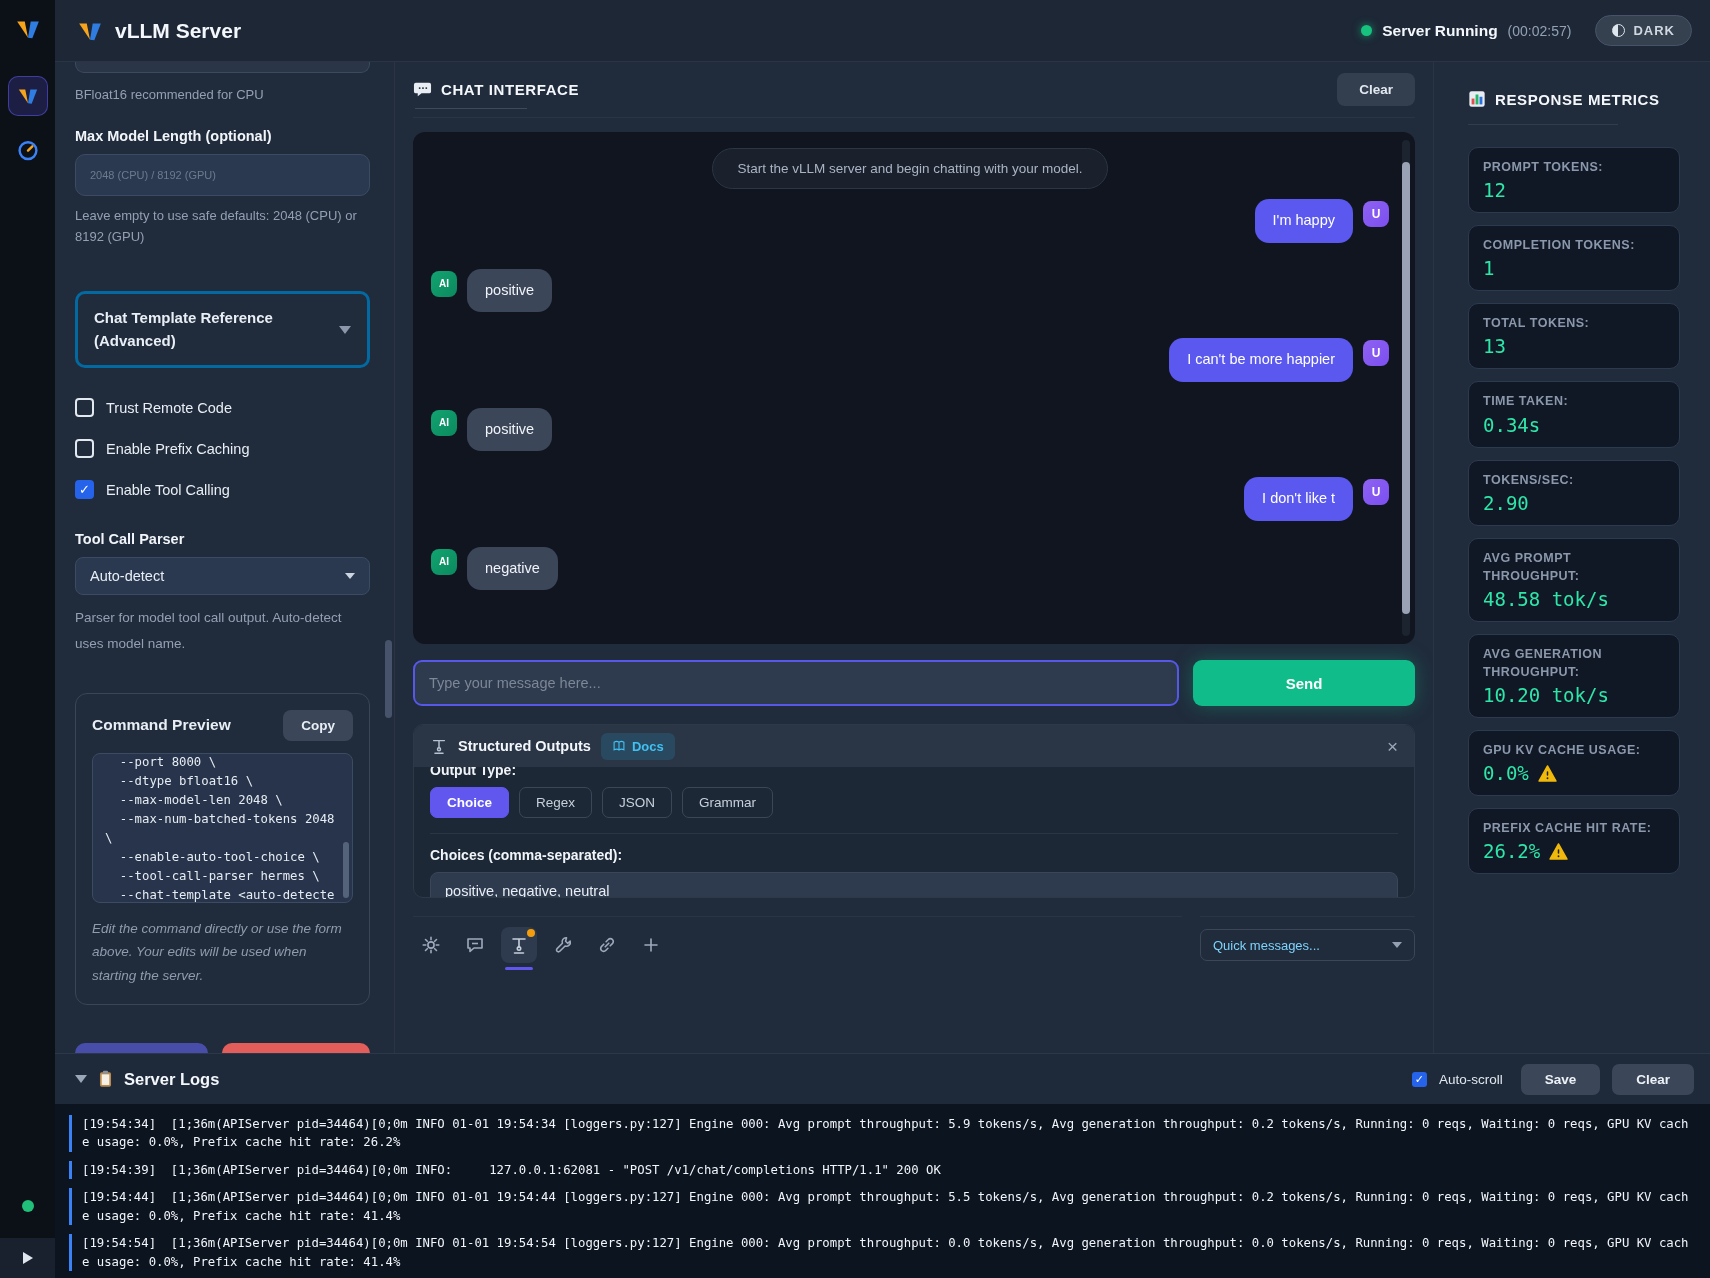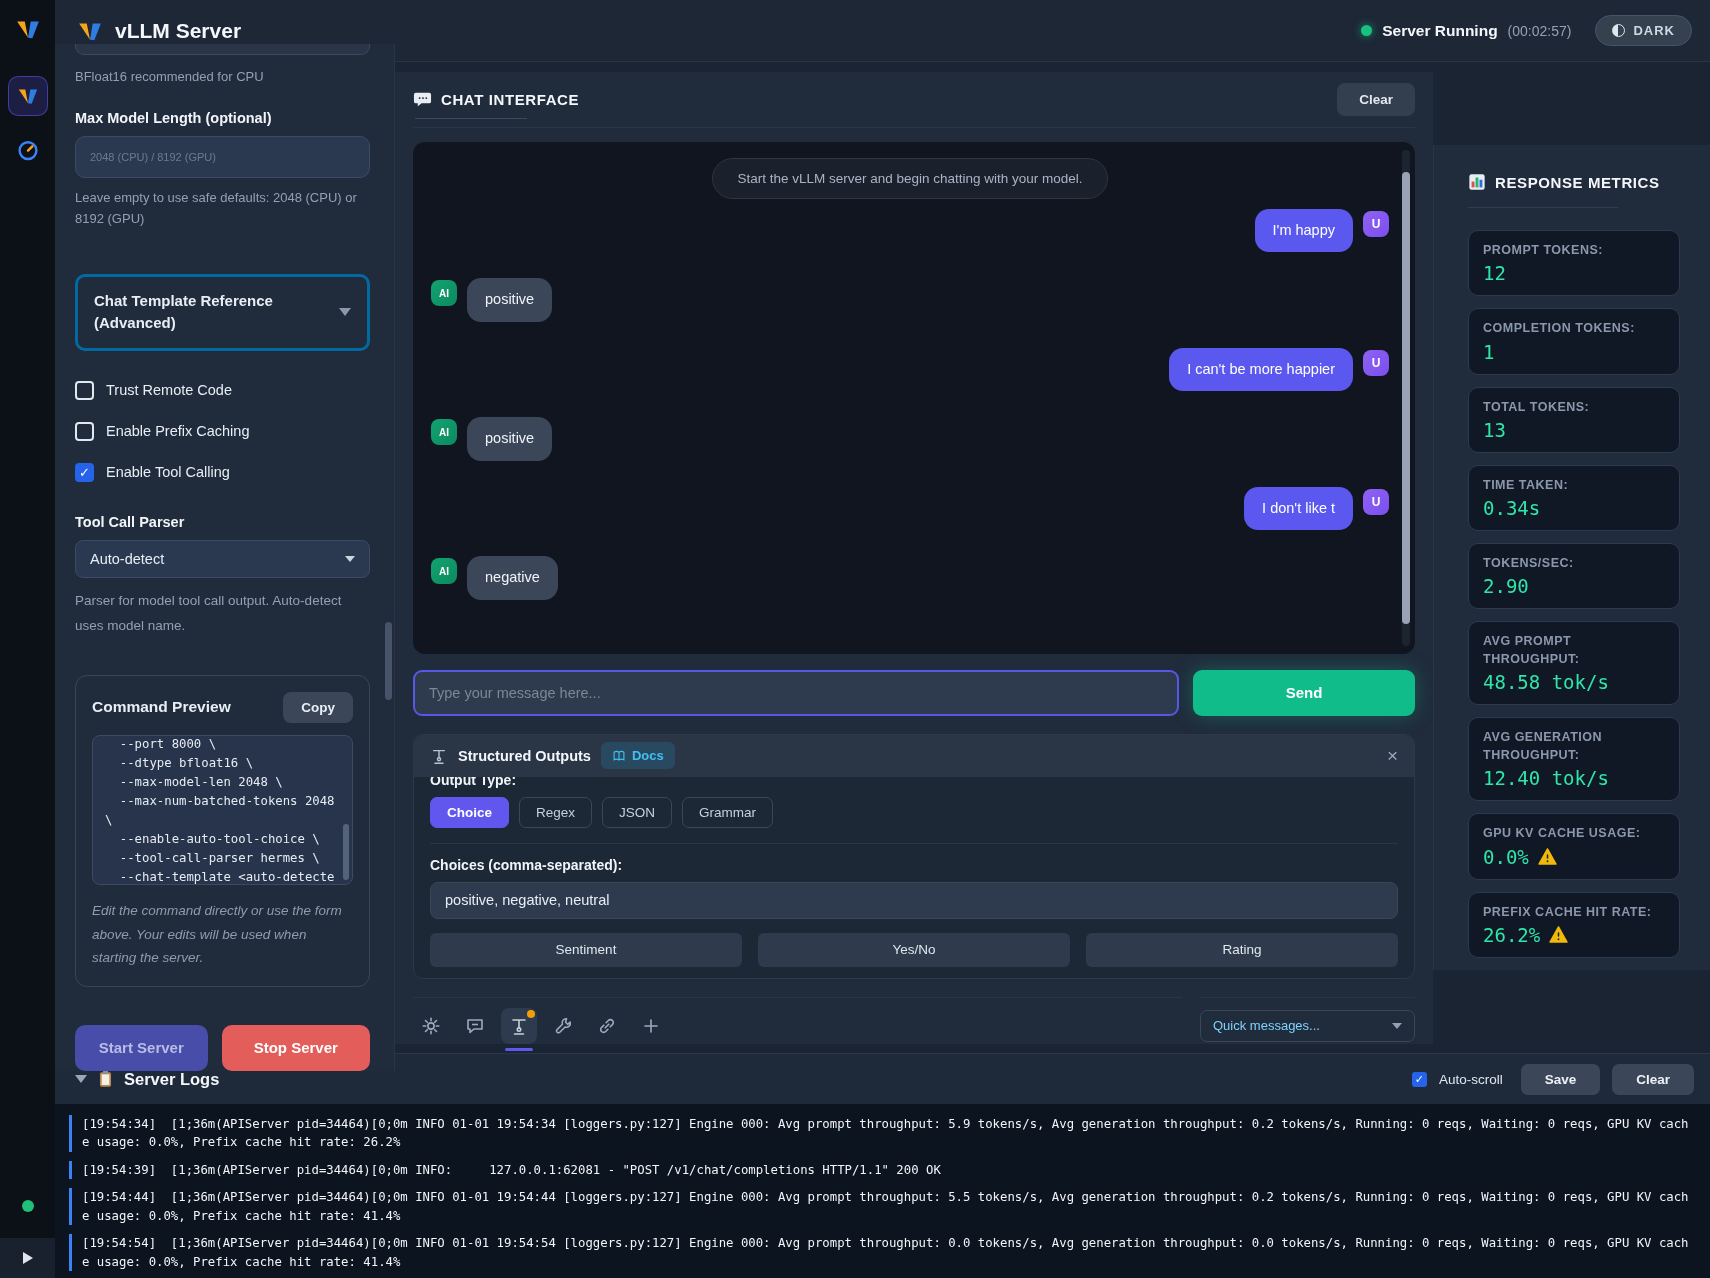--- a/index.html
+++ b/index.html
@@ -26,21 +26,21 @@
   .app-header { height:62px; background:#1d2736; border-bottom:1px solid #2a3444; display:flex; align-items:center; padding:0 18px 0 22px; flex-shrink:0; }
   .app-title { display:flex; align-items:center; gap:12px; font-size:21px; font-weight:bold; color:#f4f7fb; }
   .header-right { margin-left:auto; display:flex; align-items:center; gap:10px; }
   .status-dot { width:11px; height:11px; border-radius:50%; background:#17c17e; box-shadow:0 0 8px rgba(23,193,126,.7); }
   .status-label { font-weight:bold; font-size:15.5px; color:#f4f7fb; }
   .status-time { font-size:14px; color:#93a0b4; margin-right:14px; }
   .theme-btn { display:flex; align-items:center; gap:8px; background:#36414f; border:1px solid #46536a; border-radius:999px; padding:7px 16px; font-size:13px; font-weight:bold; letter-spacing:1px; color:#cfd7e2; cursor:pointer; }
   .half-moon { width:13px; height:13px; border-radius:50%; border:1.5px solid #dfe6ee; background:linear-gradient(90deg,#dfe6ee 50%, transparent 50%); }
 
   
-  .body-row { display:flex; height:991px; flex-shrink:0;align-items:center; }
+  .body-row { display:flex; height:991px; flex-shrink:0; }
 
   
   .config { width:340px; background:#202b3b; border-right:1px solid #2a3444; padding:0 24px 0 20px; position:relative; overflow:hidden; flex-shrink:0; }
   .clipped-input { height:11px; background:#2a3648; border:1px solid #3a4a5f; border-top:none; border-radius:0 0 9px 9px; margin-bottom:12px; cursor:pointer; }
   .hint { font-size:13px; color:#93a0b4; line-height:1.6; }
   .cfg-label { font-size:14.5px; font-weight:bold; color:#f1f5f9; margin-bottom:10px; }
   .cfg-input { width:100%; height:42px; background:#2b3950; border:1px solid #3b4b63; border-radius:10px; padding:0 14px; font-size:11px; color:#5eead4; font-family:"Liberation Sans",sans-serif; }
   .cfg-input::placeholder { color:#6d7a8e; }
   .sp22 { height:22px; } .sp10 { height:10px; } .sp44 { height:44px; }
   .template-box { border:3px solid #0369a1; border-radius:10px; padding:13px 16px; display:flex; align-items:center; cursor:pointer; margin-bottom:30px; }
@@ -84,21 +84,21 @@
   .user-avatar { background:linear-gradient(135deg,#8d62f2,#7c4ff0); font-size:12px; }
   .ai-avatar { background:linear-gradient(135deg,#12a371,#0b8a5e); font-size:10px; }
   .msg-scroll-track { position:absolute; right:5px; top:8px; bottom:8px; width:8px; background:#1c2430; border-radius:4px; }
   .msg-scroll-thumb { position:absolute; right:5px; top:30px; width:8px; height:452px; background:#9aa3b5; border-radius:4px; cursor:grab; }
 
   .input-row { display:flex; gap:14px; margin-top:16px; flex-shrink:0; }
   .chat-input { flex:1; height:46px; background:#2e3a4e; border:2px solid #5757e8; border-radius:9px; padding:0 14px; font-size:14.5px; color:#e8eef5; font-family:"Liberation Sans",sans-serif; }
   .chat-input::placeholder { color:#7c8797; }
   .send-btn { width:222px; height:46px; border:none; border-radius:9px; background:#10bd8a; color:#ffffff; font-size:15px; font-weight:bold; cursor:pointer; box-shadow:0 0 20px rgba(16,189,138,.35); font-family:"Liberation Sans",sans-serif; }
 
-  .so-panel { margin-top:18px; height:245px; background:#1d2836; border:1px solid #2e3947; border-radius:10px; overflow:hidden; flex-shrink:0; }
+  .so-panel { margin-top:18px; height:174px; background:#1d2836; border:1px solid #2e3947; border-radius:10px; overflow:hidden; flex-shrink:0; }
   .so-header { height:42px; background:#2a3546; display:flex; align-items:center; padding:0 16px; gap:10px; }
   .so-title { font-size:14.5px; font-weight:bold; color:#f4f7fb; }
   .docs-btn { display:flex; align-items:center; gap:6px; background:rgba(38,166,220,0.18); border:none; border-radius:6px; padding:6px 11px; font-size:13px; font-weight:bold; color:#3fc1f2; cursor:pointer; font-family:"Liberation Sans",sans-serif; }
   .so-close { margin-left:auto; font-size:19px; color:#9aa7b8; cursor:pointer; line-height:1; }
   .so-content { padding:0 16px; overflow:hidden; }
   .so-label { font-size:14px; font-weight:bold; color:#f1f5f9; }
   .so-label.clipped { margin-top:-5px; }
   .ot-row { display:flex; gap:10px; margin-top:9px; }
   .ot-btn { padding:7px 16px; border-radius:7px; border:1px solid #3b4757; background:transparent; color:#c7d0dc; font-size:13.5px; cursor:pointer; font-family:"Liberation Sans",sans-serif; }
   .ot-btn.active { background:#6157ee; border-color:#6157ee; color:#fff; font-weight:bold; }
@@ -429,21 +429,21 @@
         <div class="metric-card">
           <div class="metric-label">TOKENS/SEC:</div>
           <div class="metric-value">2.90</div>
         </div>
         <div class="metric-card">
           <div class="metric-label">AVG PROMPT THROUGHPUT:</div>
           <div class="metric-value">48.58 tok/s</div>
         </div>
         <div class="metric-card">
           <div class="metric-label">AVG GENERATION THROUGHPUT:</div>
-          <div class="metric-value">12.40 tok/s</div>
+          <div class="metric-value">10.20 tok/s</div>
         </div>
         <div class="metric-card">
           <div class="metric-label">GPU KV CACHE USAGE:</div>
           <div class="metric-value">
               <span>0.0%</span>
             <span>
               <svg width="19" height="17" viewBox="0 0 20 18">
                   <path d="M10 1L19 17H1z" fill="#f0b90b" stroke="#f0b90b" stroke-width="1.5" stroke-linejoin="round"></path>
                   <rect x="9.2" y="6.5" width="1.6" height="5" rx="0.8" fill="#1b2433"></rect>
                   <circle cx="10" cy="14" r="1" fill="#1b2433"></circle>

